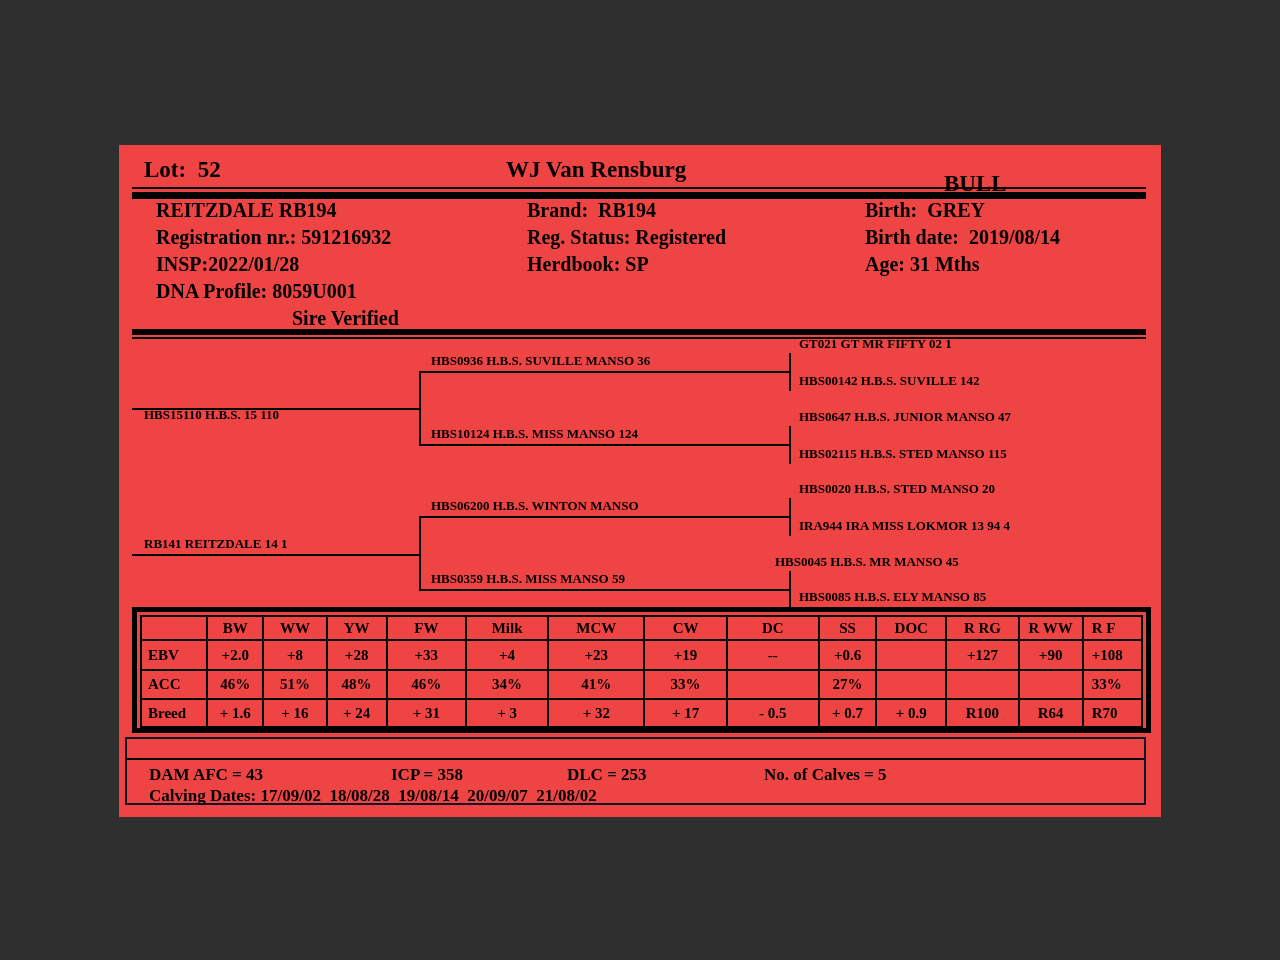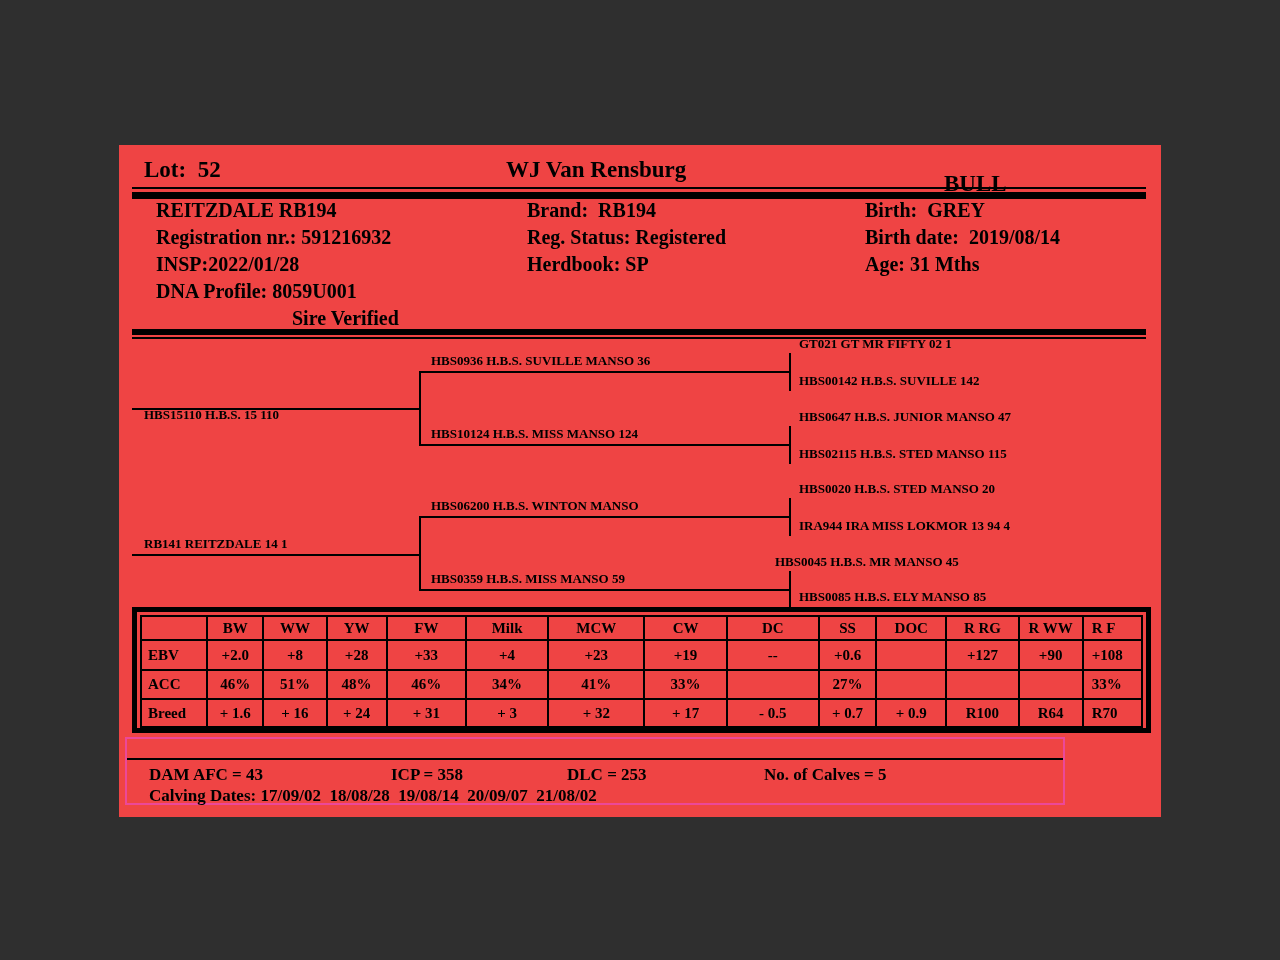--- a/index.html
+++ b/index.html
@@ -44,22 +44,22 @@
     border:2px solid #000;font-size:15px;font-weight:bold;
     text-align:center;padding:0;overflow:hidden;
   }
   table.ebv td.lbl{text-align:left;padding-left:6px;}
   table.ebv td.last{text-align:left;padding-left:8px;}
   tr.r-hdr{height:24px;}
   tr.r-ebv{height:30px;}
   tr.r-acc{height:29px;}
   tr.r-breed{height:28px;}
   .dam-box{
-    position:absolute;left:6px;top:592px;width:940px;height:68px;
-    border:2px solid #ec4899;box-sizing:border-box;
+    position:absolute;left:6px;top:592px;width:1021px;height:68px;
+    border:2px solid #0f172a;box-sizing:border-box;
   }
   .dam-spacer{
     position:absolute;left:0;top:0;width:100%;height:21px;
     border-bottom:2px solid #000;box-sizing:border-box;
   }
   .dam-txt{font-size:17px;line-height:19px;}
 </style>
 </head>
 <body style="background: rgb(47, 47, 47);">
 

